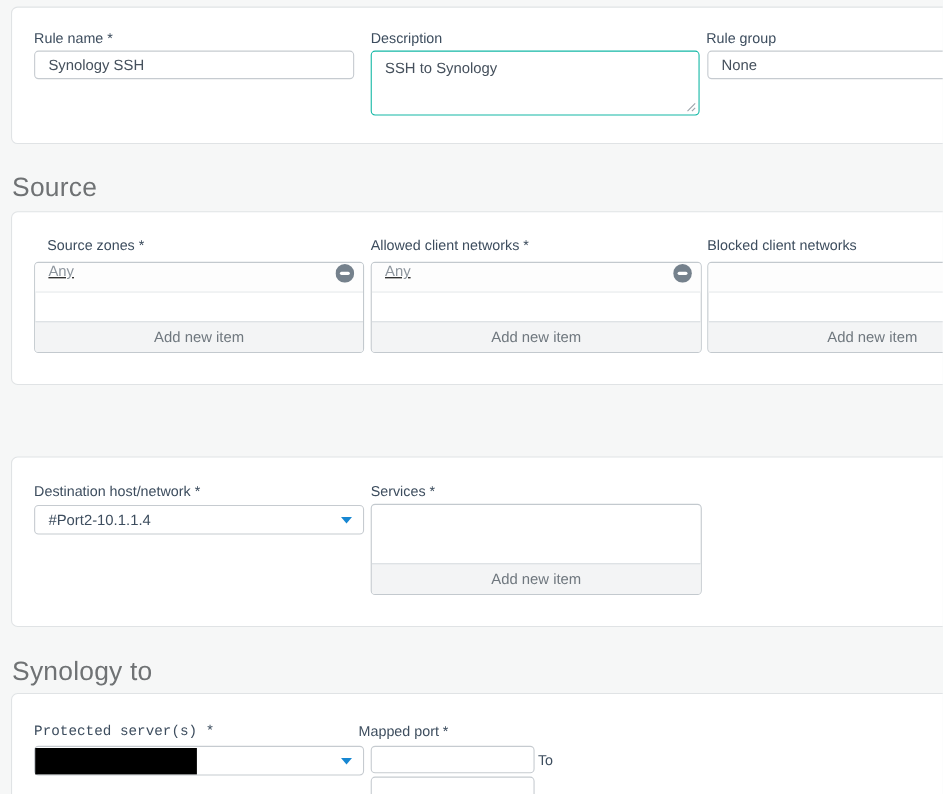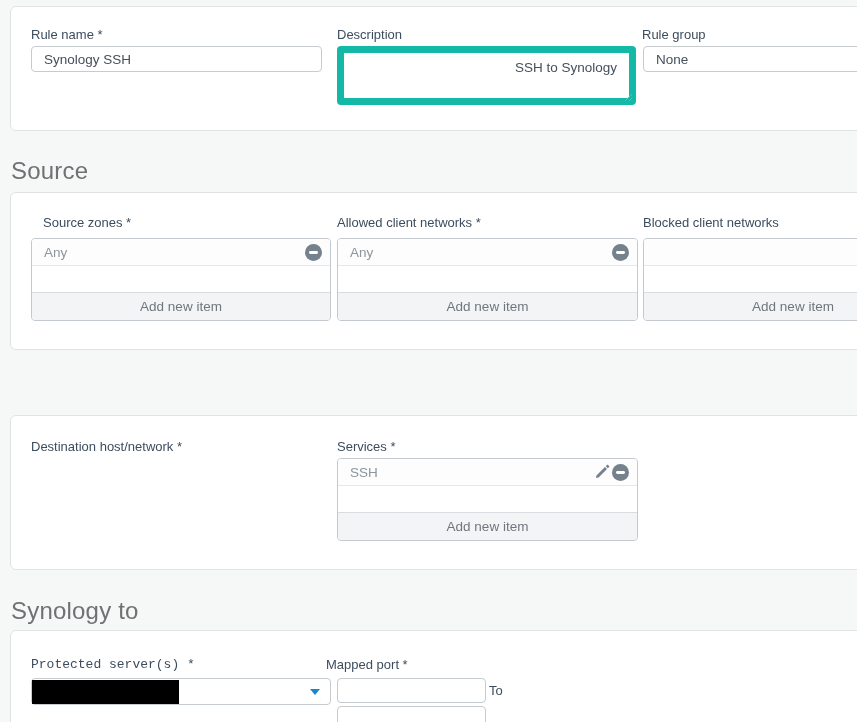--- a/index.html
+++ b/index.html
@@ -46,31 +46,30 @@
     font-family: "Liberation Sans", sans-serif;
     font-size: 13.5px;
     color: #45505c;
     padding: 0 12px;
     outline: none;
   }
   .textarea-wrap { position: absolute; }
   .textarea-input {
     width: 100%;
     height: 100%;
-    border: 7px solid #14b8a6;
+    border: 1px solid #14b8a6;
     border-radius: 4px;
     background: #fff;
     font-family: "Liberation Sans", sans-serif;
     font-size: 13.5px;
     color: #45505c;
     padding: 7px 12px;
     resize: none;
     outline: none;
     display: block;
-    text-align: right;
   }
   .resize-handle {
     position: absolute;
     right: 3px;
     bottom: 3px;
     pointer-events: none;
   }
   .select-box {
     position: absolute;
     height: 27px;
@@ -106,24 +105,25 @@
     border-radius: 4px;
     background: #fff;
     display: flex;
     flex-direction: column;
     overflow: hidden;
   }
   .list-item {
     height: 27px;
     flex: 0 0 auto;
     display: flex;
-    align-items: center;
+    align-items: flex-start;
     padding: 0 7px 0 12px;
     background: #fdfdfd;
     border-bottom: 1px solid #e6e9eb;
+    text-decoration: underline;
   }
   .list-item-label {
     flex: 1 1 auto;
     font-size: 13.5px;
     color: #8d959d;
     white-space: nowrap;
   }
   .list-item .icon-btn {
     flex: 0 0 auto;
     display: flex;
@@ -208,38 +208,27 @@
         <span class="list-item-label"></span>
       </div>
       <div class="list-spacer"></div>
       <div class="list-footer">Add new item</div>
     </div>
   </div>
 
 
   <div class="card" style="top:415px; height:155px;">
     <div class="field-label" style="left:20px; top:23px;">Destination host/network *</div>
+    <div class="select-box" style="left:20px; top:43px; width:300px;">
+      <span class="select-value">#Port2-10.1.1.4</span>
+      <span class="caret-down"></span>
+    </div>
 
     <div class="field-label" style="left:326px; top:23px;">Services *</div>
     <div class="list-box" style="left:326px; top:42px; width:301px;">
-      <div class="list-item">
-        <span class="list-item-label">SSH</span>
-        <span class="icon-btn">
-          <svg width="16" height="16" viewBox="0 0 16 16">
-            <path fill="#75818c" d="M2.5 11.4 L10.9 3 L13 5.1 L4.6 13.5 L2 14 Z"></path>
-            <path fill="#75818c" d="M11.7 2.2 L13 0.9 C13.3 0.6 13.8 0.6 14.1 0.9 L15.1 1.9 C15.4 2.2 15.4 2.7 15.1 3 L13.8 4.3 Z"></path>
-          </svg>
-        </span>
-        <span class="icon-btn">
-          <svg width="17" height="17" viewBox="0 0 17 17">
-            <circle cx="8.5" cy="8.5" r="8.5" fill="#75818c"></circle>
-            <rect x="4" y="7.1" width="9" height="2.8" rx="1.4" fill="#ffffff"></rect>
-          </svg>
-        </span>
-      </div>
       <div class="list-spacer"></div>
       <div class="list-footer">Add new item</div>
     </div>
   </div>
 
   <h2 class="section-heading" style="top:597px;">Synology to</h2>
 
   <div class="card" style="top:630px; height:150px;">
     <div class="field-label" style="left:20px; top:26px;font-family:Liberation Mono, monospace;">Protected server(s) *</div>
     <div class="select-box" style="left:20px; top:47px; width:300px;">

